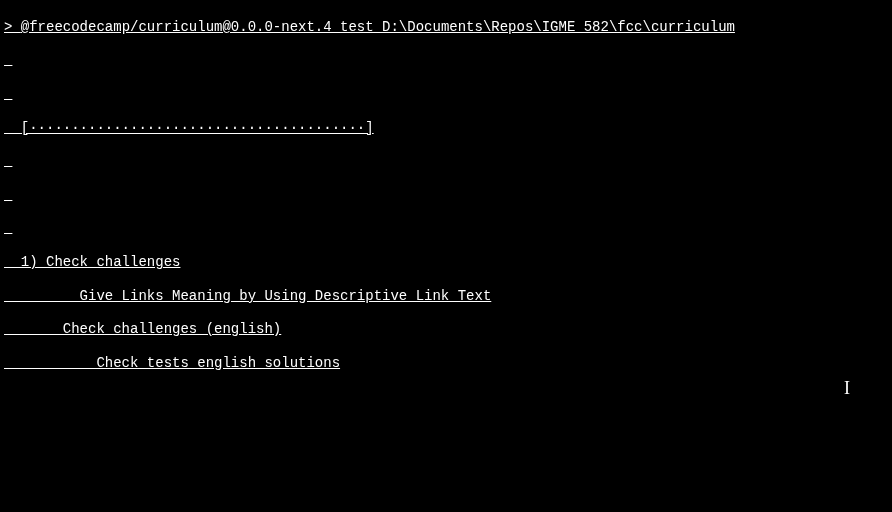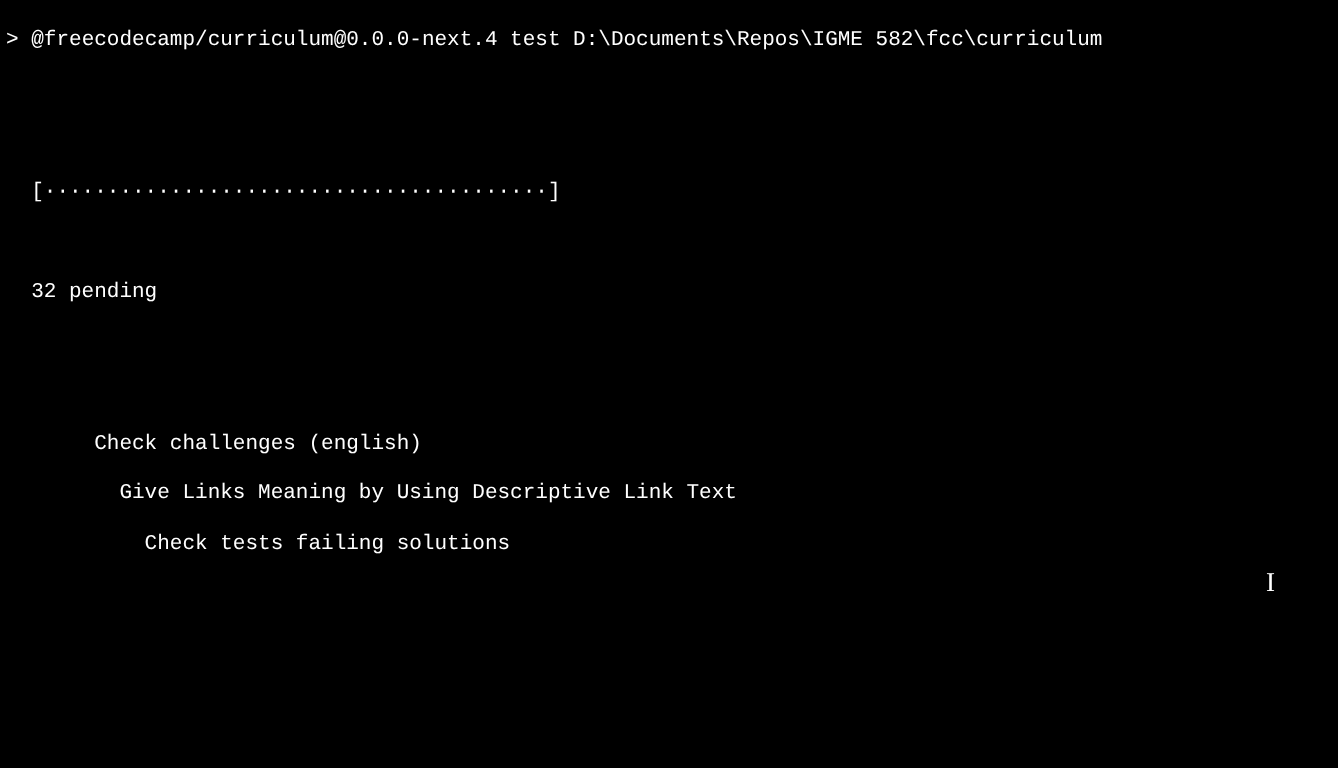--- a/index.html
+++ b/index.html
@@ -14,45 +14,46 @@
     height: 512px;
     overflow: hidden;
   }
   .terminal {
     padding: 2px 4px;
     white-space: pre;
   }
   .line {
     display: block;
     min-height: 1.2em;
+    text-decoration: underline;
   }
   .cursor {
     position: absolute;
     left: 844px;
     top: 378px;
     font-size: 18px;
     color: #fff;
     font-family: serif;
   }
 </style>
 </head>
 <body>
 
 <div class="terminal">
 <span class="line"><span>&gt; </span><span>@freecodecamp/curriculum@0.0.0-next.4 test D:\Documents\Repos\IGME 582\fcc\curriculum</span></span>
 <span class="line"> </span>
 <span class="line"> </span>
 <span class="line">  [········································]</span>
 <span class="line"> </span>
-<span class="line">  32 pending</span>
 <span class="line"> </span>
 <span class="line"> </span>
+<span class="line">  1) Check challenges</span>
+<span class="line">         Give Links Meaning by Using Descriptive Link Text</span>
 <span class="line">       Check challenges (english)</span>
-<span class="line">         Give Links Meaning by Using Descriptive Link Text</span>
-<span class="line">           Check tests failing solutions</span>
+<span class="line">           Check tests english solutions</span>
 
 
 
 
 
 
 
 
 
 

